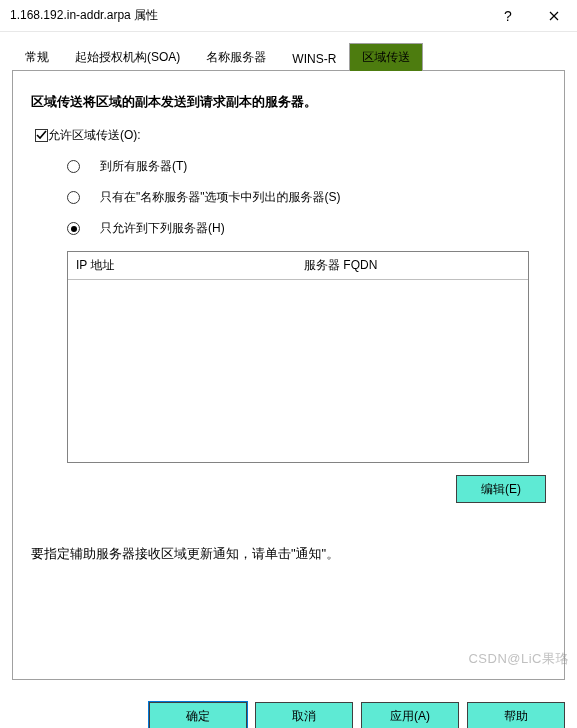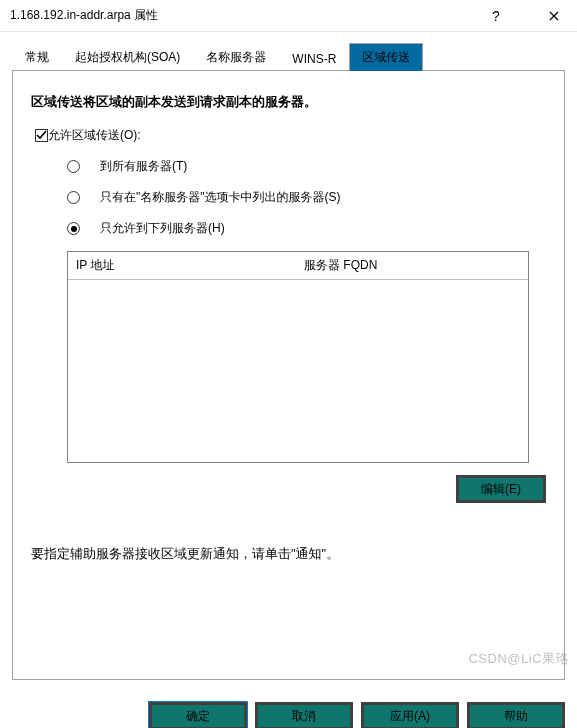--- a/index.html
+++ b/index.html
@@ -12,21 +12,20 @@
       overflow: hidden;
       color: #000;
     }
     .titlebar {
       height: 32px;
       display: flex;
       align-items: center;
       padding-left: 10px;
       background: #fff;
       border-bottom: 1px solid #e8e8e8;
-      gap: 12px;
     }
     .titlebar-title { flex: 1; font-size: 12px; }
     .titlebar-btn {
       width: 46px;
       height: 32px;
       display: flex;
       align-items: center;
       justify-content: center;
       font-size: 14px;
       color: #000;
@@ -44,21 +43,21 @@
       padding: 5px 12px 5px 12px;
       font-size: 12px;
       border: 1px solid transparent;
       border-bottom: none;
       position: relative;
       top: 1px;
       cursor: default;
     }
     .tab.active {
       border-color: #a0a0a0;
-      background: #0369a1;
+      background: #4d7c0f;
       z-index: 2;
     }
     .tab-panel {
       border: 1px solid #a0a0a0;
       padding: 22px 18px 18px 18px;
       height: 610px;
       position: relative;
     }
     .desc { margin-bottom: 16px; font-size: 13px; font-weight: bold; }
     .checkbox-row {
@@ -114,22 +113,22 @@
     .col-ip { flex: 0 0 228px; }
     .col-fqdn { flex: 1; }
     .edit-btn-row {
       display: flex;
       justify-content: flex-end;
       margin: 12px 0 0 0;
     }
     .btn {
       min-width: 90px;
       height: 28px;
-      border: 3px solid #404040;
-      background: #0f766e;
+      border: 1px solid #404040;
+      background: #5eead4;
       font-family: inherit;
       font-size: 12px;
       padding: 0 7px;
       display: inline-flex;
       align-items: center;
       justify-content: center;
       cursor: default;
     }
     .notify-row {
       display: flex;

